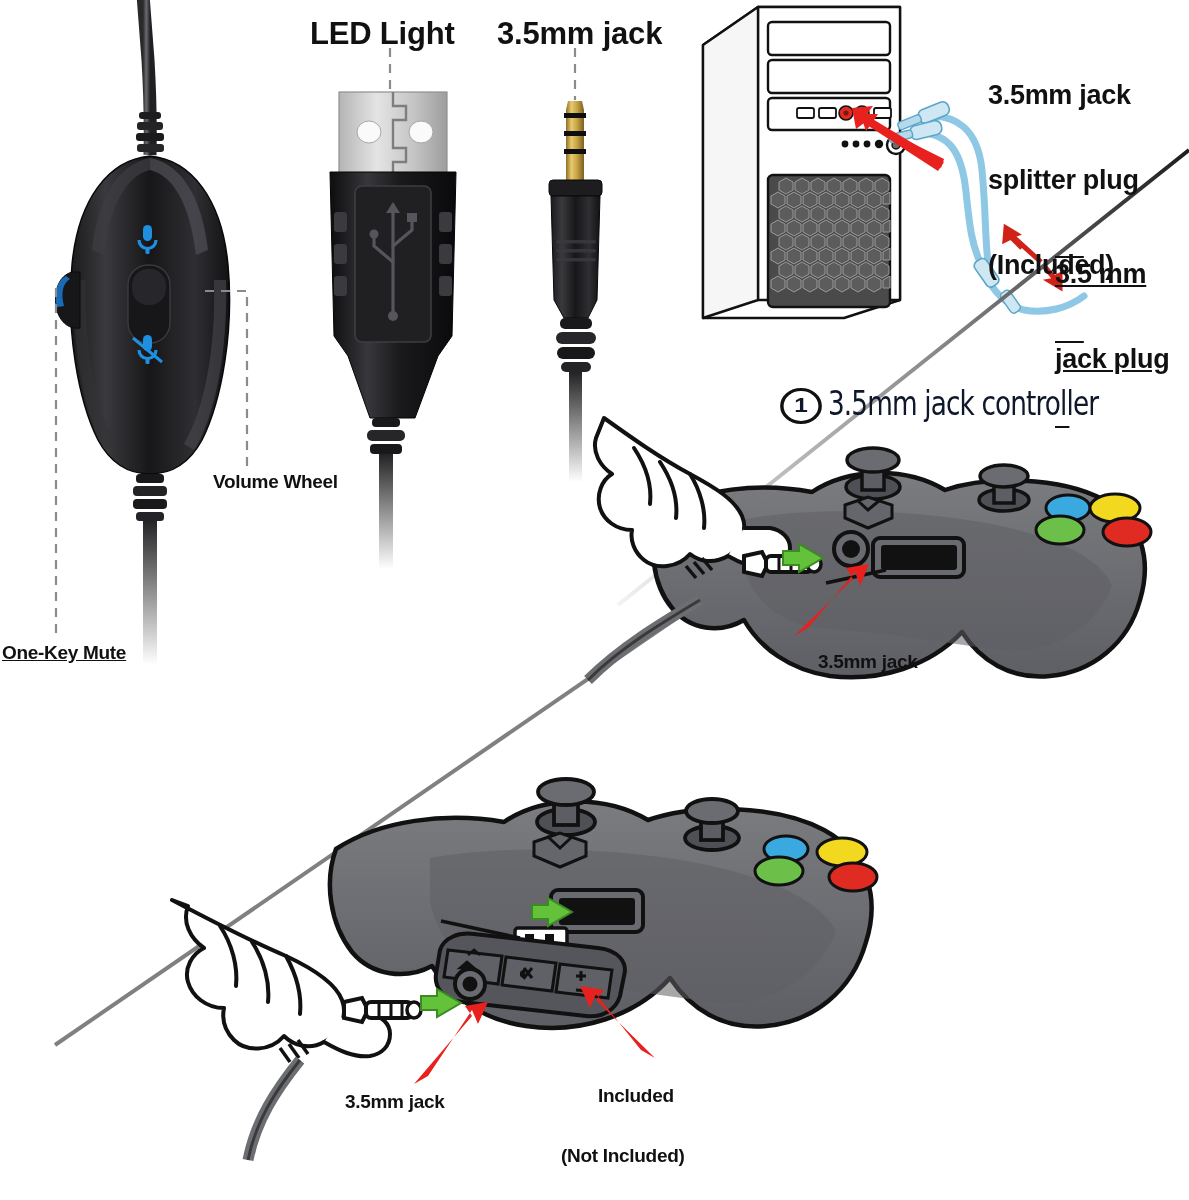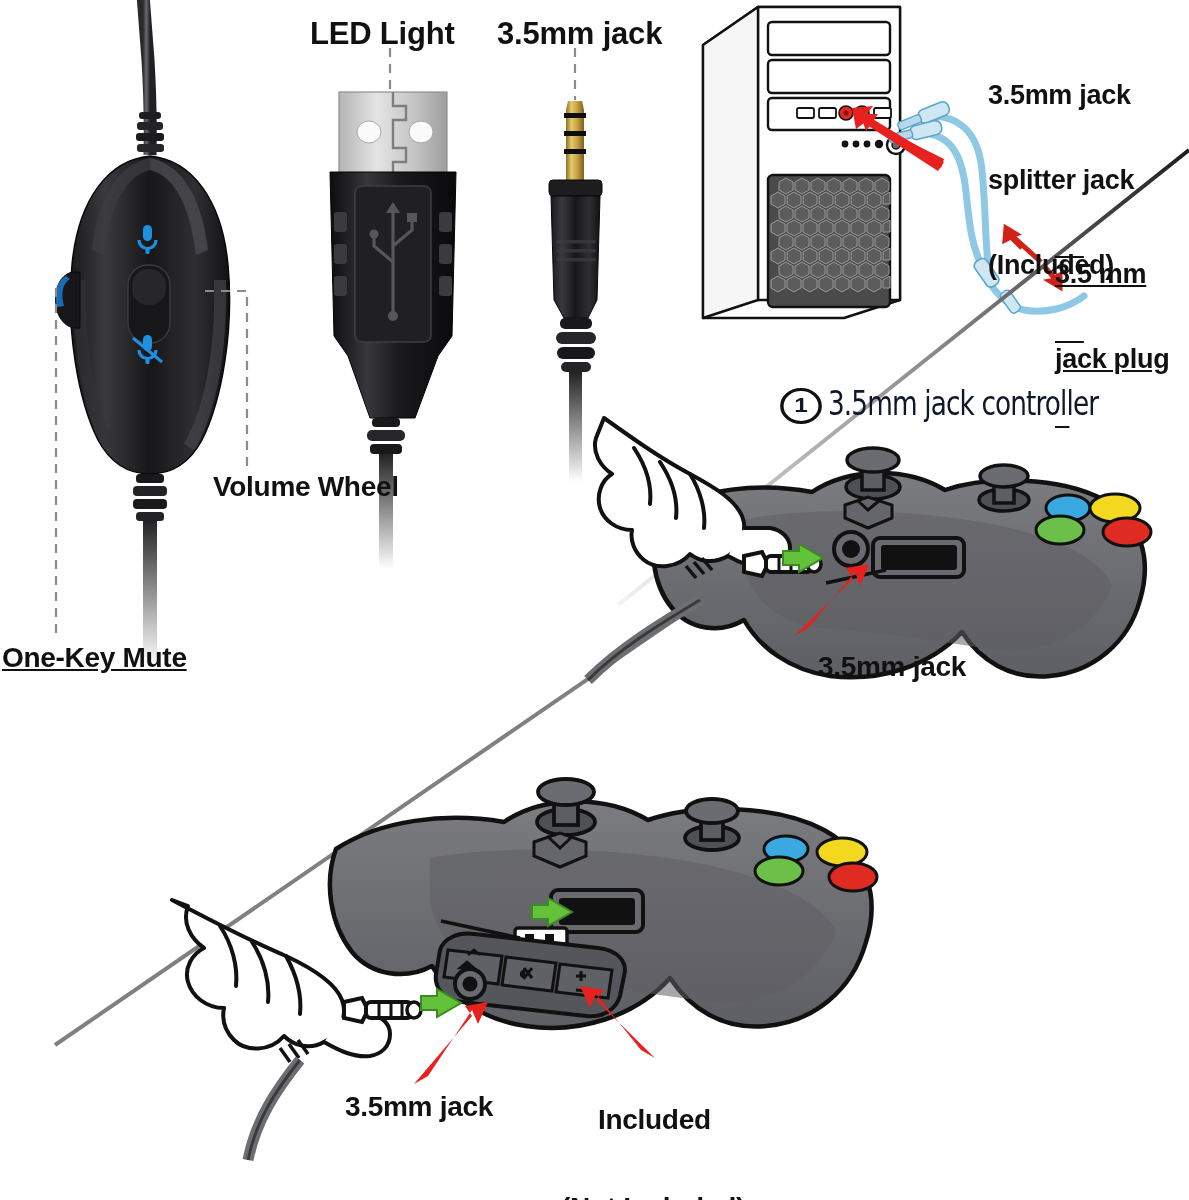--- a/index.html
+++ b/index.html
@@ -2,21 +2,21 @@
 <html><head>
 <meta charset="utf-8">
 <style>
   html,body{margin:0;padding:0;background:#fff;}
   body{width:1189px;height:1200px;position:relative;overflow:hidden;
        font-family:"Liberation Sans","DejaVu Sans",sans-serif;}
   .stage{position:absolute;inset:0;width:1189px;height:1200px;}
   svg.layer{position:absolute;left:0;top:0;width:1189px;height:1200px;}
   .lbl{position:absolute;color:#111;font-weight:bold;line-height:1.05;white-space:pre;}
   .lbl-top{font-size:31px;letter-spacing:-0.2px;}
-  .lbl-mid{font-size:28px;letter-spacing:-0.3px;}
+  .lbl-mid{font-size:19px;letter-spacing:-0.3px;}
   .lbl-sm{font-size:27px;letter-spacing:-0.3px;}
   .lbl-cond{font-size:34px;font-family:"DejaVu Sans Condensed","Liberation Sans",sans-serif;
             letter-spacing:-1.0px;transform:scaleX(0.86);transform-origin:left center;}
   .num-circ{display:inline-block;width:30px;height:30px;border:3.5px solid #111;border-radius:50%;
             text-align:center;line-height:28px;font-size:21px;font-weight:bold;vertical-align:3px;
             margin-right:9px;transform:scaleX(1.16);}
   .sect-title{position:absolute;white-space:nowrap;color:#0f172a;}
 </style>
 </head>
 <body>
@@ -523,21 +523,21 @@
   <div class="lbl lbl-top" style="left:310px;top:18px;">LED Light</div>
 
   <div class="lbl lbl-top" style="left:497px;top:18px;">3.5mm jack</div>
 
   <div class="lbl lbl-mid" style="left:213px;top:472px;">Volume Wheel</div>
 
   <div class="lbl lbl-mid" style="left:2px;top:643px;text-decoration:underline;">One-Key Mute</div>
 
   <div class="lbl lbl-sm" style="left:988px;top:24px;text-align:left;">
     <div>3.5mm jack</div>
-    <div>splitter jack</div>
+    <div>splitter plug</div>
     <div>(Included)</div>
   </div>
 
   <div class="lbl lbl-sm" style="left:1055px;top:203px;text-decoration:underline;">
     <div>3.5 mm</div>
     <div>jack plug</div>
   </div>
 
   <div class="sect-title" style="left:783px;top:383px;">
     <span class="num-circ">1</span><span class="lbl-cond" style="display:inline-block;">3.5mm jack controller</span>

